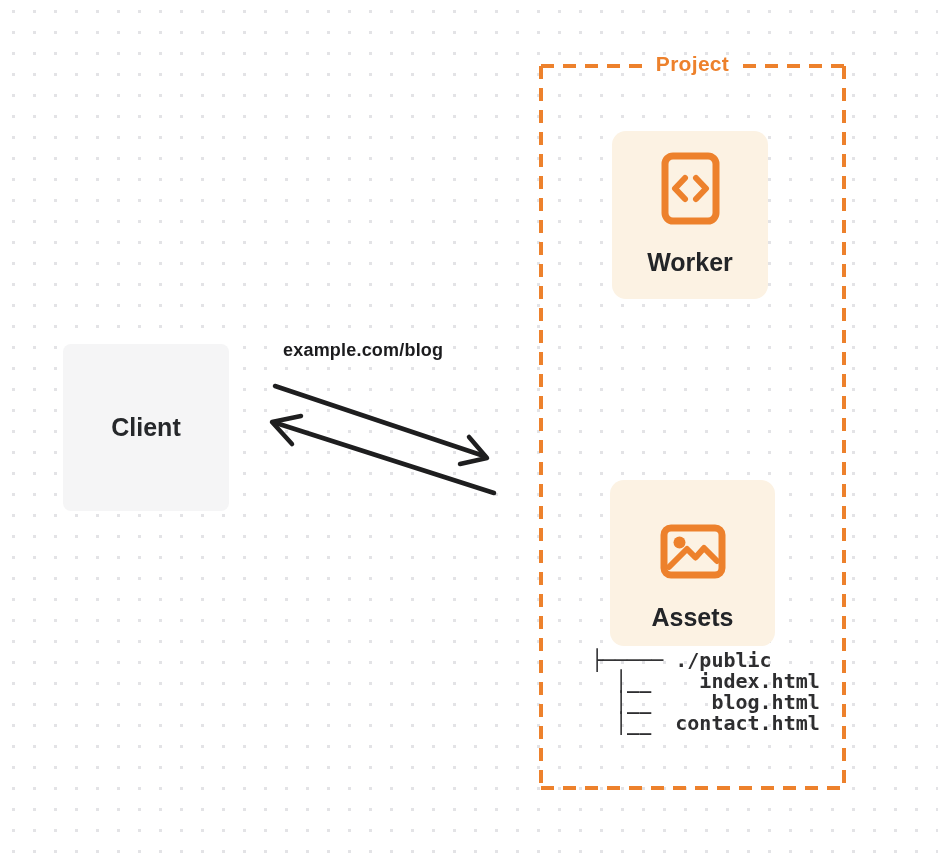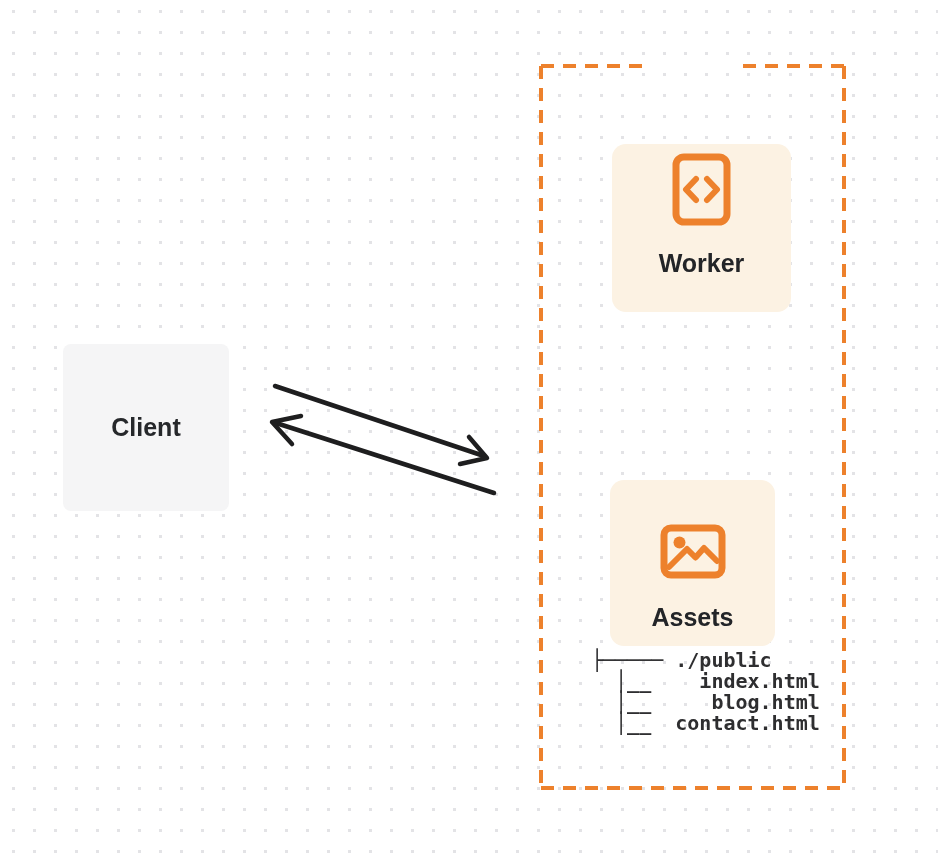--- a/index.html
+++ b/index.html
@@ -37,21 +37,21 @@
     letter-spacing: 0.3px;
   }
   .card {
     position: absolute;
     background: #fcf2e3;
     border-radius: 14px;
     display: flex;
     flex-direction: column;
     align-items: center;
   }
-  .card-worker { left: 612px; top: 131px; width: 179px; height: 168px; padding-top: 9px; gap: 23px; margin-top: 13px; }
+  .card-worker { left: 612px; top: 131px; width: 156px; height: 168px; padding-top: 21px; gap: 23px; }
   .card-assets { left: 610px; top: 480px; width: 165px; height: 166px; padding-top: 44px; gap: 24px; }
   .card-label {
     font-size: 25px;
     font-weight: 700;
     color: #232528;
   }
   .file-tree {
     position: absolute;
     left: 591px;
     top: 650px;
@@ -109,20 +109,21 @@
       <line x1="275" y1="386" x2="484" y2="456"></line>
       <polyline points="469,437 487,458 460,464"></polyline>
     </g>
 
     <g stroke="#1e1e1f" stroke-width="4.5" fill="none" stroke-linecap="round" stroke-linejoin="round">
       <line x1="494" y1="493" x2="276" y2="423"></line>
       <polyline points="301,416 272,422 292,444"></polyline>
     </g>
   </svg>
 
+  <div class="project-label">Project</div>
 
   <div class="card card-worker">
     <span class="icon-wrap">
       <svg width="59" height="73" viewBox="0 0 59 73" fill="none">
         <rect x="4" y="4" width="51" height="65" rx="8" stroke="#ed812c" stroke-width="7"></rect>
         <polyline points="24,26 14,36.5 24,47" stroke="#ed812c" stroke-width="6" stroke-linecap="round" stroke-linejoin="round"></polyline>
         <polyline points="35,26 45,36.5 35,47" stroke="#ed812c" stroke-width="6" stroke-linecap="round" stroke-linejoin="round"></polyline>
       </svg>
     </span>
     <div class="card-label">Worker</div>
@@ -141,14 +142,15 @@
 
   <pre class="file-tree"><span>├───── ./public</span>
 <span>  │__    index.html</span>
 <span>  │__     blog.html</span>
 <span>  │__  contact.html</span></pre>
 
   <div class="client-card">
     <div class="client-label">Client</div>
   </div>
 
+  <div class="request-label">example.com/blog</div>
 
 </div>
 
 </body></html>

